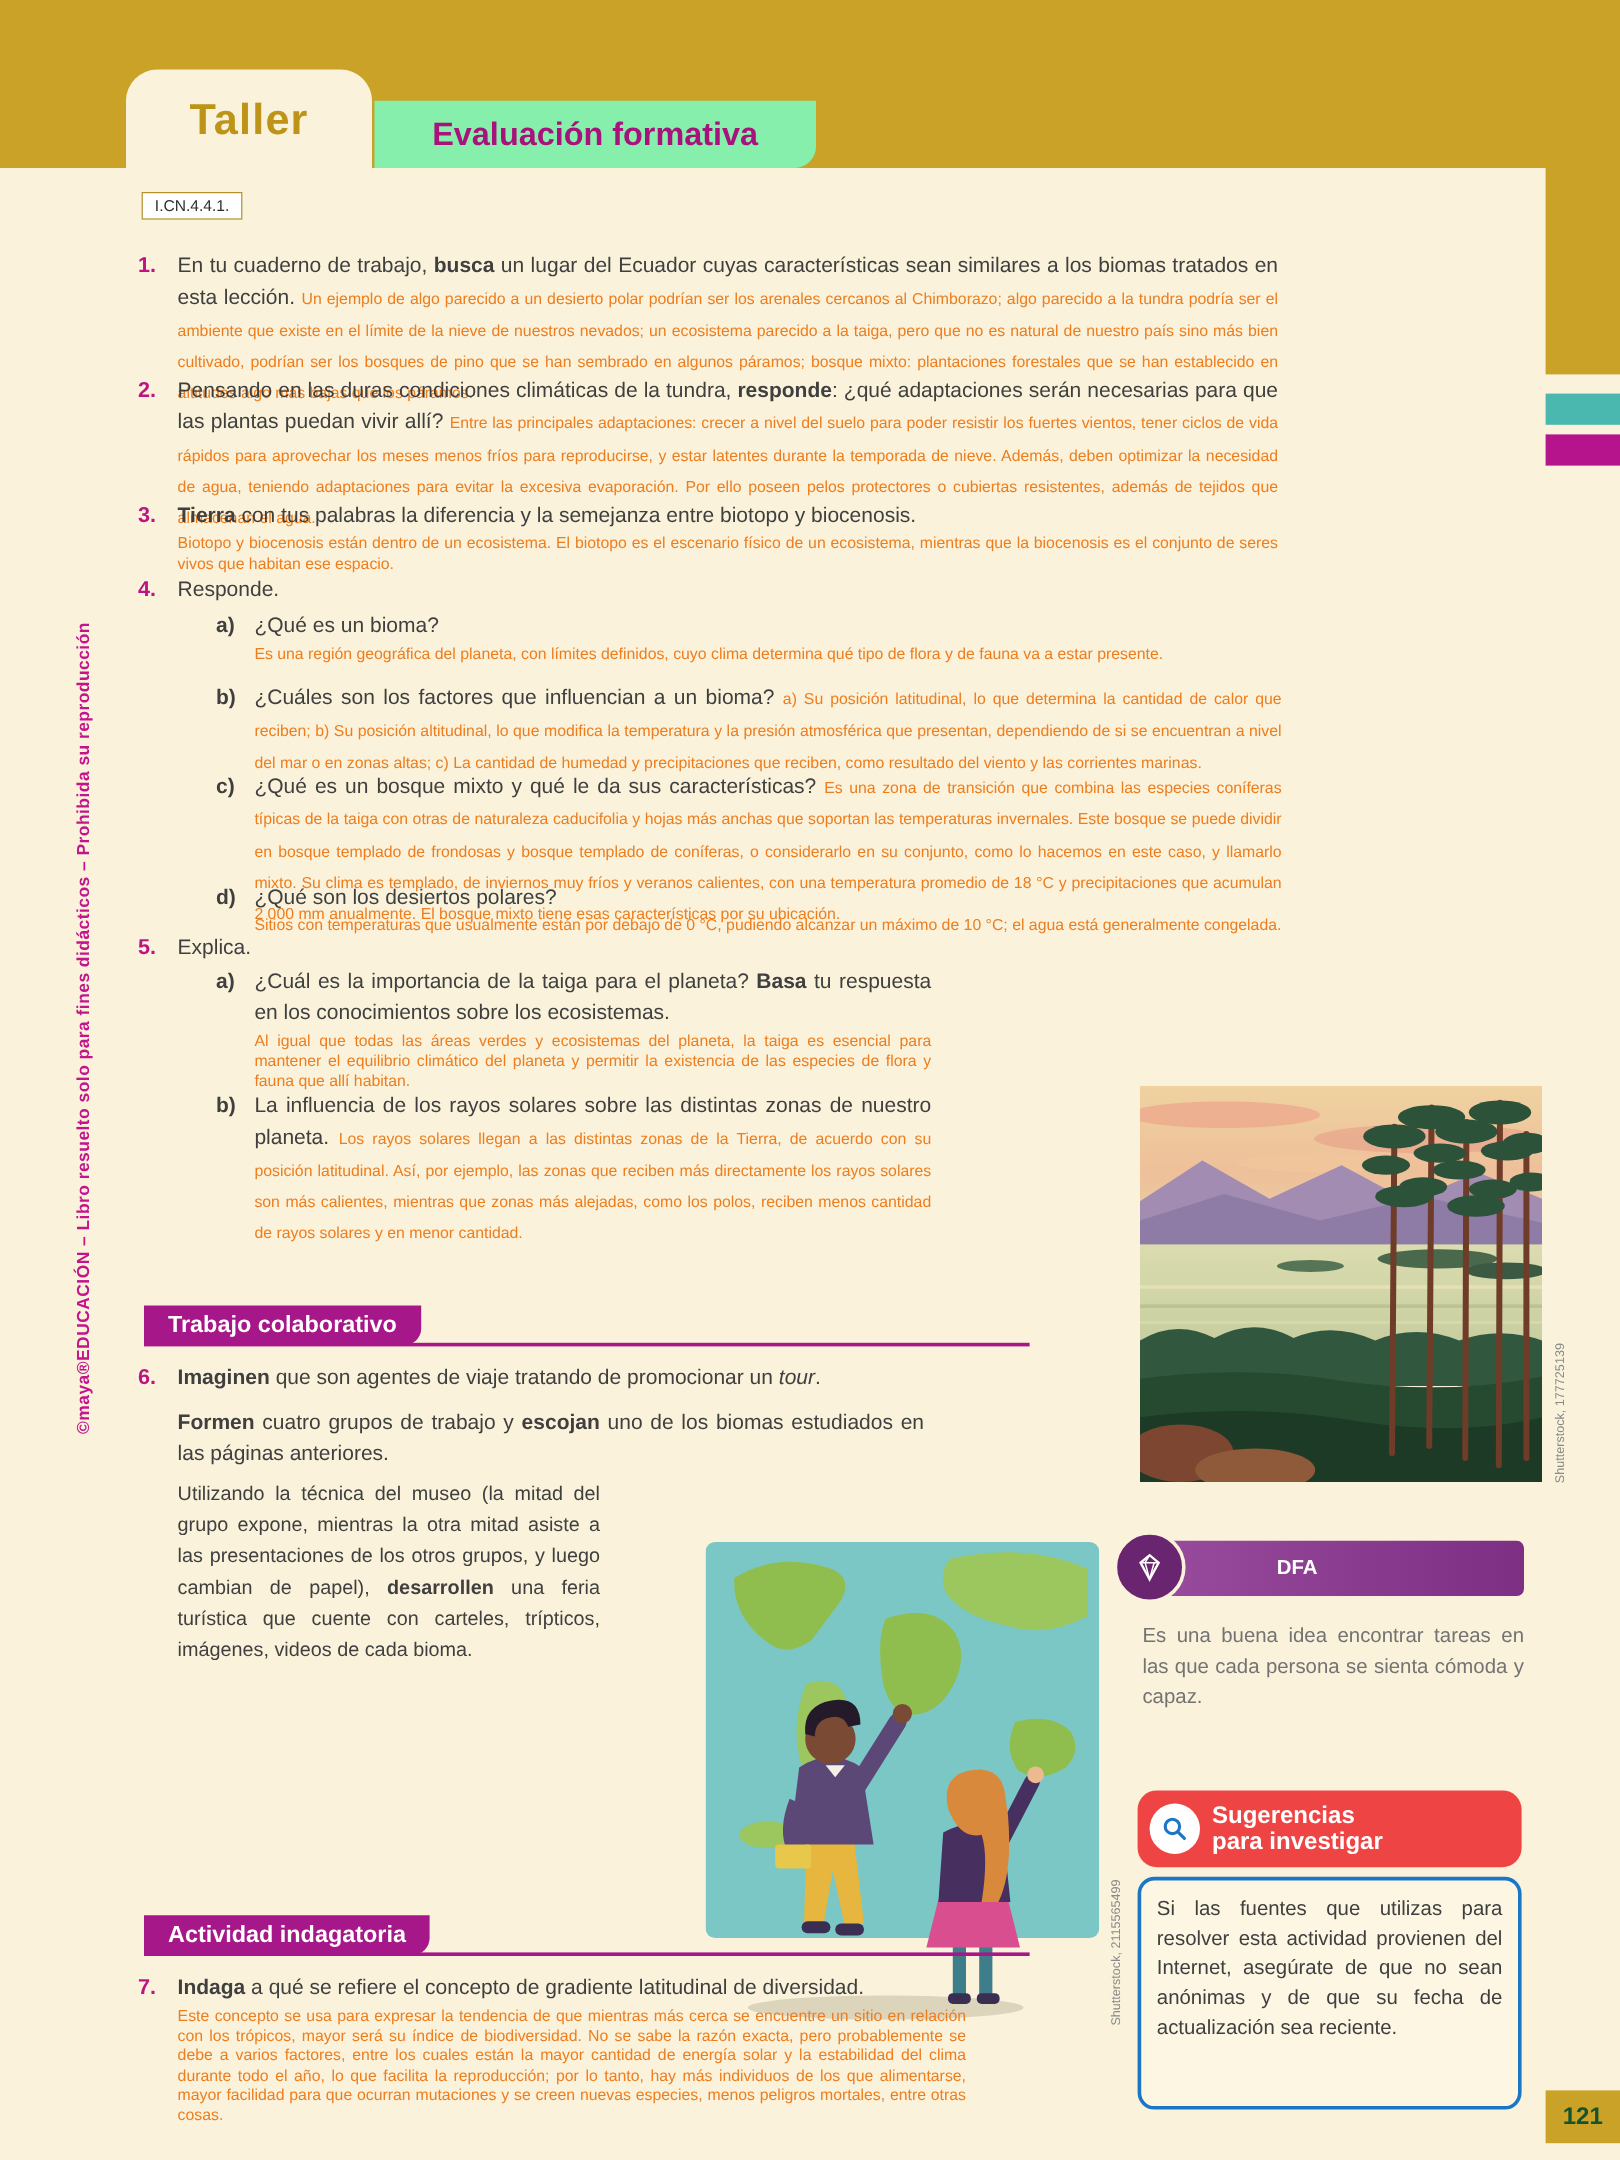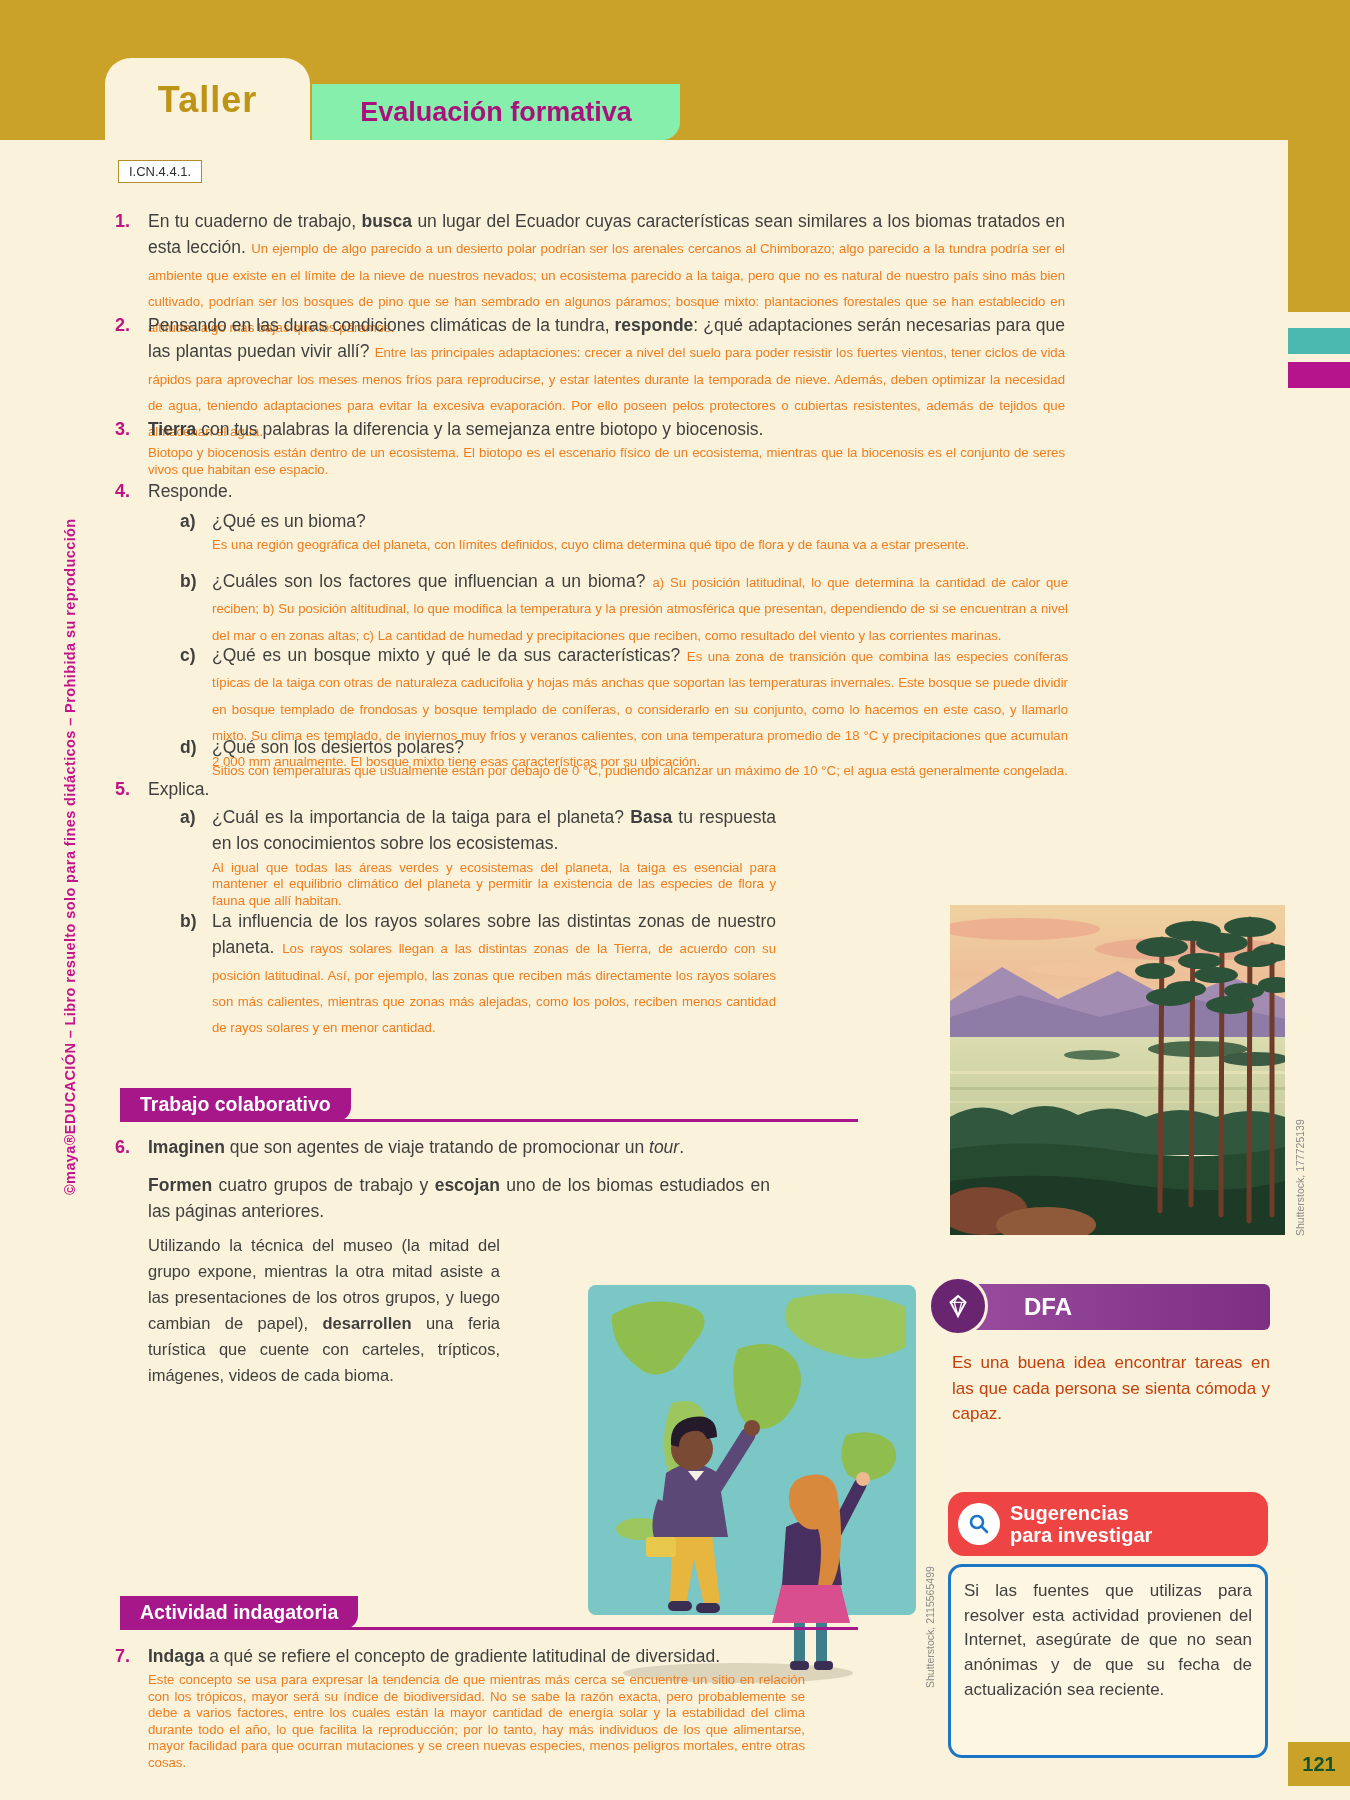--- a/index.html
+++ b/index.html
@@ -36,24 +36,24 @@
   .i { font-style:italic; }
 
   .banner { background:#A6178A; color:#FFFFFF; font-weight:700; font-size:19.5px;
     padding:5px 20px; display:inline-block; border-radius:0 0 14px 0; }
   .banner-rule { height:3px; background:#A6178A; }
 
   .narrow p { font-size:16.5px; color:#3F3F3F; line-height:1.58; text-align:justify; margin-bottom:11px; }
 
   .dfa-header { left:952px; top:1284px; width:318px; height:46px; border-radius:6px;
     background:linear-gradient(90deg, #9A4C9E, #7C2F83); display:flex; align-items:center; }
-  .dfa-header span { color:#FFFFFF; font-weight:700; font-size:24px; margin-left:72px; }
+  .dfa-header span { color:#FFFFFF; font-weight:700; font-size:17px; margin-left:112px; }
   .dfa-circle { left:928px; top:1276px; width:60px; height:60px; border-radius:50%;
     background:#6A2570; border:3px solid #FAF2DA; display:flex; align-items:center; justify-content:center; }
-  .dfa-body { left:952px; top:1350px; width:318px; font-size:17px; color:#c2410c; line-height:1.5; text-align:justify; }
+  .dfa-body { left:952px; top:1350px; width:318px; font-size:17px; color:#737373; line-height:1.5; text-align:justify; }
 
   .sug-header { left:948px; top:1492px; width:320px; height:64px; background:#ef4444;
     border-radius:16px; display:flex; align-items:center; }
   .sug-circle { width:42px; height:42px; border-radius:50%; background:#FFFFFF; margin:0 10px 0 10px;
     display:flex; align-items:center; justify-content:center; flex:none; }
   .sug-title { color:#FFFFFF; font-weight:700; font-size:20px; line-height:1.12; }
   .sug-body { left:948px; top:1564px; width:320px; height:194px; border:3px solid #1B76C5;
     border-radius:14px; background:#FCF6E3; padding:12px 13px; font-size:17px; color:#3F3F3F;
     line-height:1.45; text-align:justify; }
 

